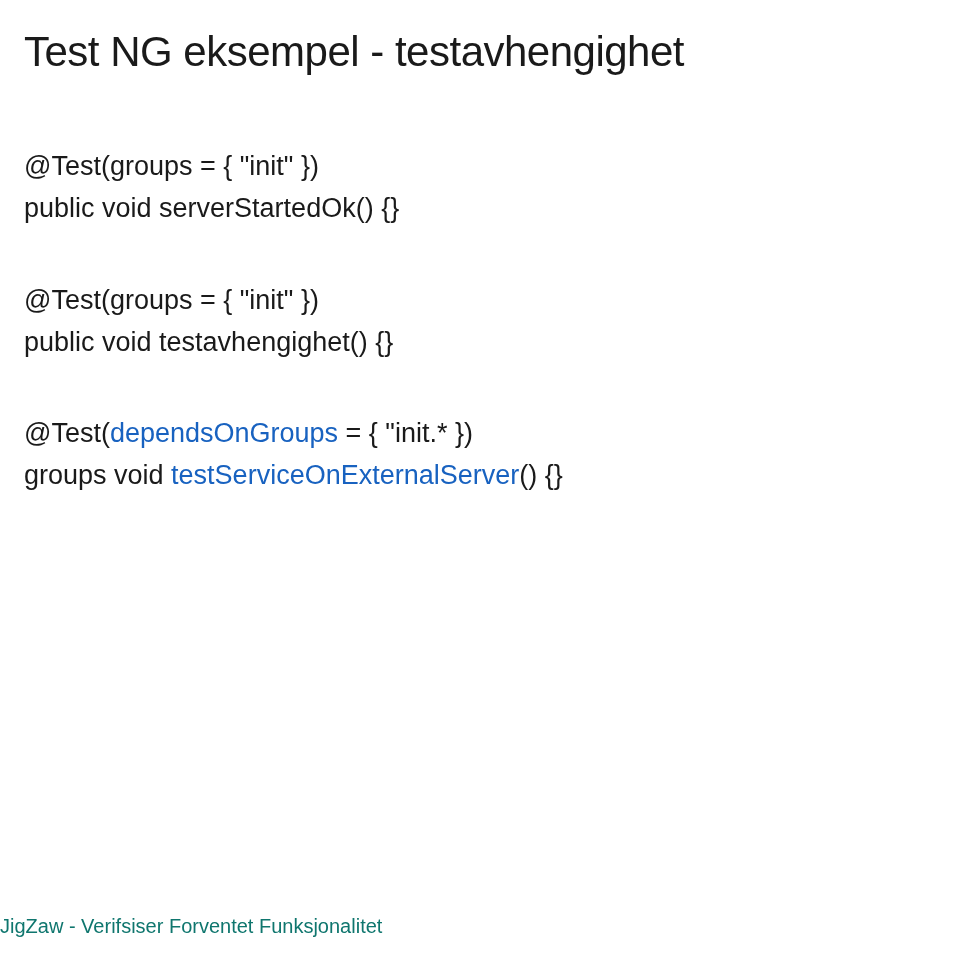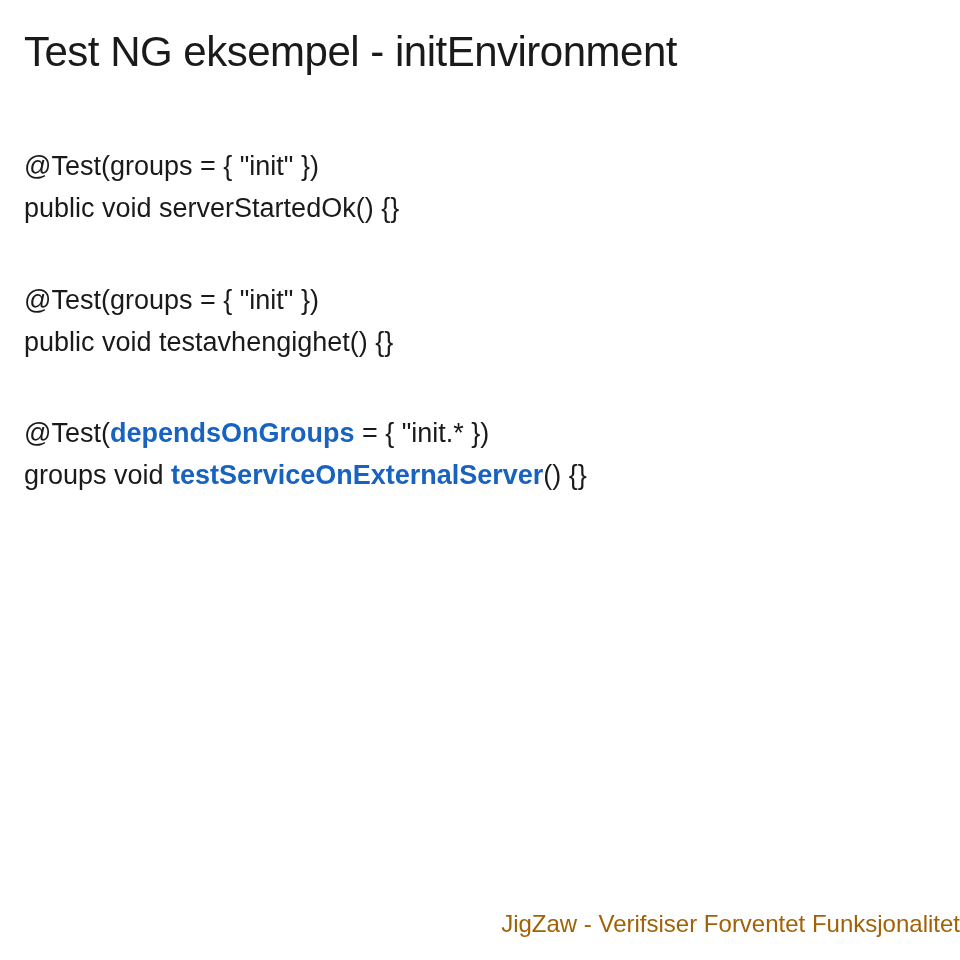--- a/index.html
+++ b/index.html
@@ -20,35 +20,35 @@
     }
     .code-block {
       font-family: Verdana, Geneva, sans-serif;
       font-size: 27px;
       line-height: 1.55;
       margin-bottom: 50px;
     }
     .code-block.last {
       margin-bottom: 0;
     }
-    .blue-bold { color: #1862c0; font-weight: bold; }
+    .blue-bold { color: #1862c0; font-weight: normal; }
     .footer {
       position: absolute;
       bottom: 22px;
       width: 100%;
       left: 0;
-      text-align: right;
-      color: #a16207;
-      font-size: 24px;
+      text-align: left;
+      color: #0f766e;
+      font-size: 20px;
     }
   </style>
 </head>
 <body>
 
-<div class="title">Test NG eksempel - initEnvironment</div>
+<div class="title">Test NG eksempel - testavhengighet</div>
 
 <div class="code-block">
   <div>@Test(groups = { "init" })</div>
   <div>public void serverStartedOk() {}</div>
 </div>
 
 <div class="code-block">
   <div>@Test(groups = { "init" })</div>
   <div>public void testavhengighet() {}</div>
 </div>

